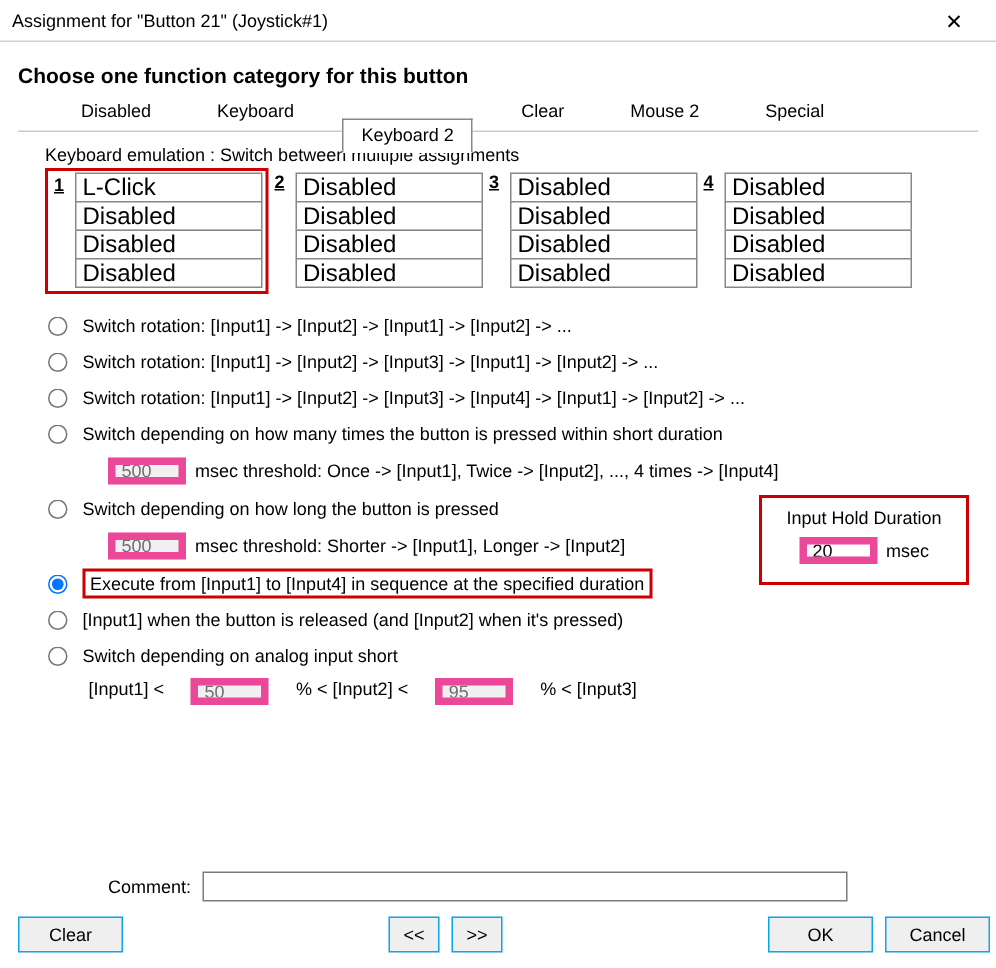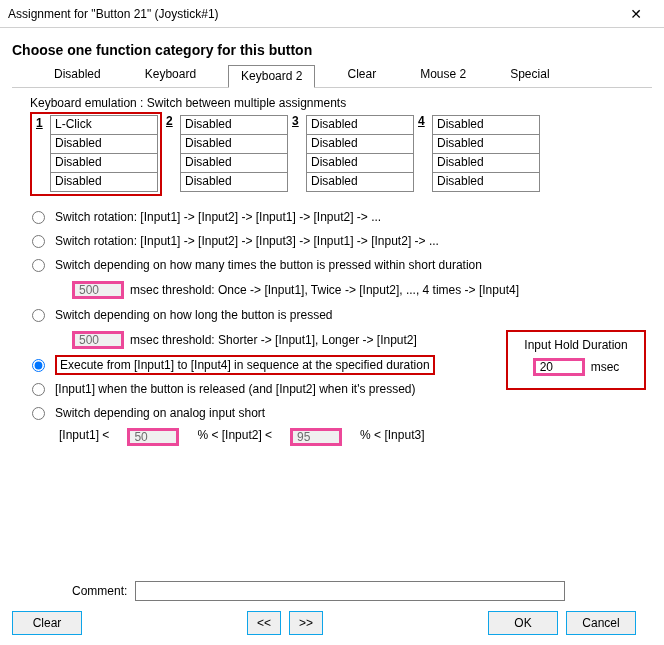--- a/index.html
+++ b/index.html
@@ -43,21 +43,21 @@
   }
   .tab {
     padding: 3px 12px;
     cursor: default;
   }
   .tab.active {
     border: 1px solid #888;
     border-bottom: 1px solid #fff;
     background: #fff;
     position: relative;
-    top: 1px;
+    top: 15px;
   }
   .subhead { margin: 8px 0 2px 18px; }
   .grid-wrap {
     position: relative;
     margin-left: 18px;
   }
   .input-grid {
     display: flex;
     gap: 18px;
   }
@@ -66,26 +66,26 @@
   }
   .col-head {
     font-weight: bold;
     text-decoration: underline;
     position: absolute;
     left: -14px;
     top: 2px;
   }
   .cell-stack { display: flex; flex-direction: column; }
   .cell {
-    width: 108px;
+    width: 125px;
     height: 20px;
     border: 1px solid #888;
     padding: 1px 4px;
     background: #fff;
-    font-size: 12px;
+    font-size: 16px;
     margin-top: -1px;
   }
   .hi-red { border: 2px solid #c00; }
   .radios { margin: 10px 0 0 20px; }
   .radio-row {
     display: flex;
     align-items: center;
     gap: 6px;
     min-height: 22px;
     margin: 2px 0;
@@ -95,21 +95,21 @@
   .sub-row {
     display: flex;
     align-items: center;
     gap: 6px;
     margin-left: 40px;
     min-height: 24px;
   }
   .num-input {
     width: 52px;
     height: 18px;
-    border: 3px solid #ec4899;
+    border: 5px solid #ec4899;
     padding: 0 4px;
     font-size: 12px;
     background: #fff;
   }
   .num-input.disabled { background: #f0f0f0; color: #6d6d6d; }
   .hold-box {
     position: absolute;
     right: 18px;
     top: 330px;
     width: 140px;
@@ -126,21 +126,21 @@
   }
   .analog-row {
     display: flex;
     gap: 18px;
     margin-left: 27px;
     margin-top: 4px;
   }
   .bottom {
     position: absolute;
     left: 12px;
-    right: 28px;
+    right: 4px;
     bottom: 10px;
   }
   .comment-row {
     display: flex;
     align-items: center;
     gap: 8px;
     margin-bottom: 10px;
     padding-left: 60px;
   }
   .comment-row input {
@@ -233,20 +233,24 @@
   </div>
 
   <div class="radios">
     <div class="radio-row">
       <input type="radio" name="mode" style="">
       <label>Switch rotation: [Input1] -&gt; [Input2] -&gt; [Input1] -&gt; [Input2] -&gt; ...</label>
     </div>
     <div class="radio-row">
       <input type="radio" name="mode" style="">
       <label>Switch rotation: [Input1] -&gt; [Input2] -&gt; [Input3] -&gt; [Input1] -&gt; [Input2] -&gt; ...</label>
+    </div>
+    <div class="radio-row">
+      <input type="radio" name="mode" style="">
+      <label>Switch rotation: [Input1] -&gt; [Input2] -&gt; [Input3] -&gt; [Input4] -&gt; [Input1] -&gt; [Input2] -&gt; ...</label>
     </div>
     <div class="radio-row">
       <input type="radio" name="mode" style="">
       <label>Switch depending on how many times the button is pressed within short duration</label>
     </div>
     <div class="sub-row">
       <input class="num-input disabled" disabled="" value="500" style="">
       <span>msec threshold: Once -&gt; [Input1], Twice -&gt; [Input2], ..., 4 times -&gt; [Input4]</span>
     </div>
     <div class="radio-row">

